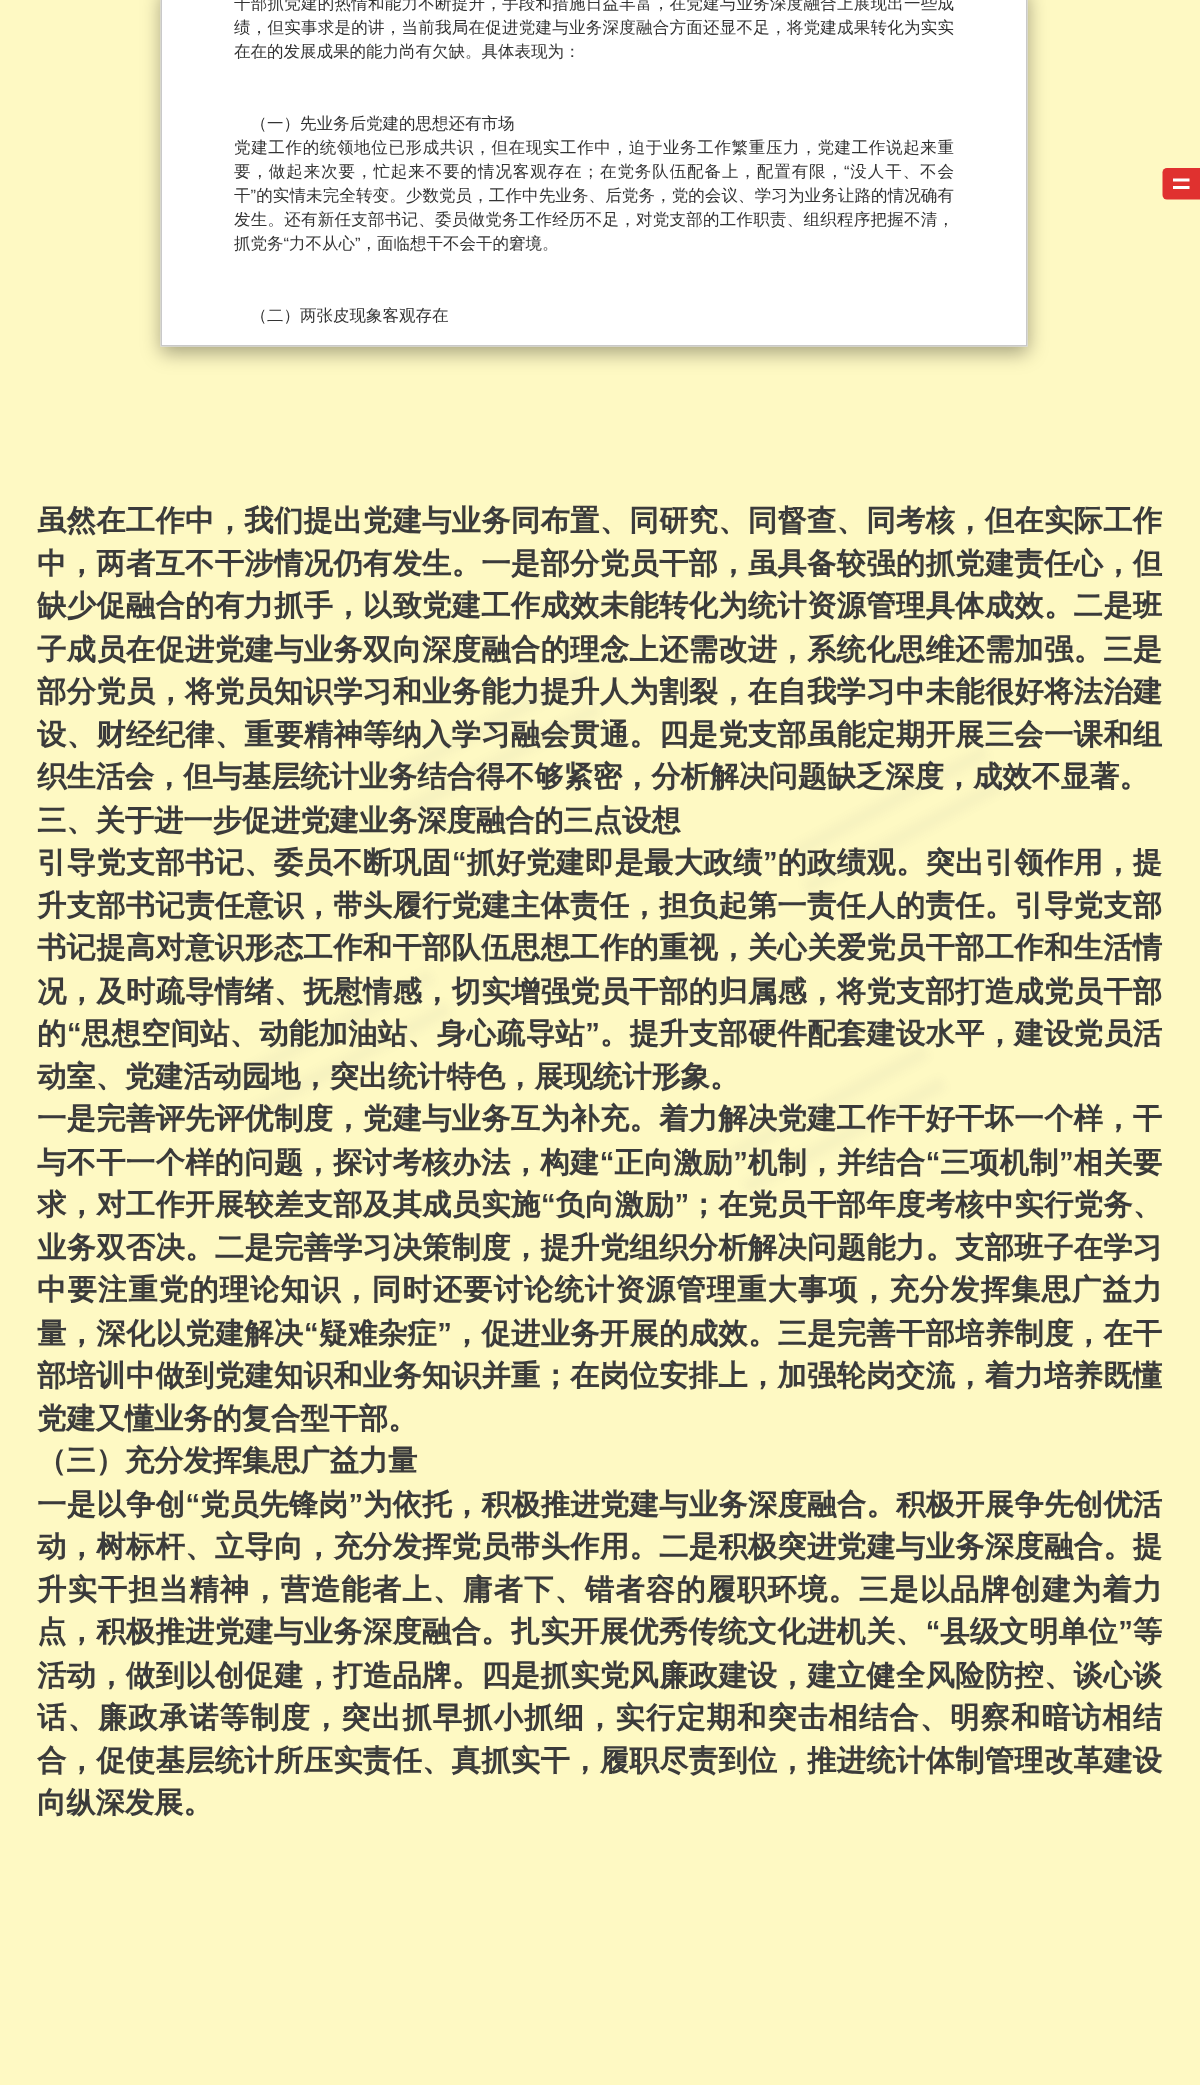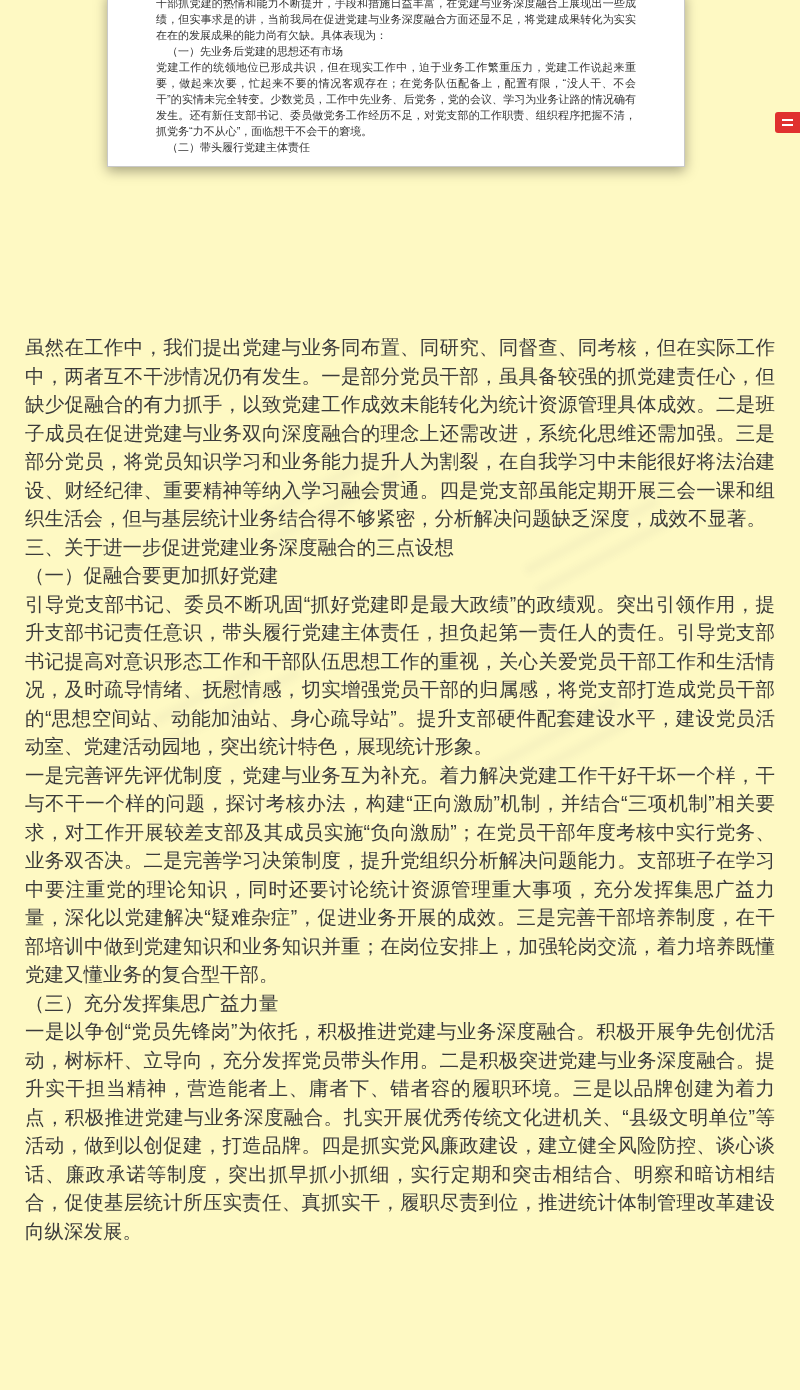--- a/index.html
+++ b/index.html
@@ -25,21 +25,21 @@
     background: #ffffff;
     border: 1px solid #c9c9c9;
     box-shadow: 0 4px 12px rgba(0,0,0,0.35);
     padding: 2px 48px 11px 48px;
     font-size: 11px;
     line-height: 16px;
     color: #333333;
     text-align: justify;
   }
   .doc-preview p { margin: 0; }
-  .doc-preview p.pv-head { text-indent: 1em; }
+  .doc-preview p.pv-head { text-indent: 1em; margin-top: 32px; }
   
   .red-tab {
     position: absolute;
     top: 112px;
     right: 0;
     width: 25px;
     height: 21px;
     background: #e0312f;
     border-radius: 3px 0 0 3px;
     cursor: pointer;
@@ -73,48 +73,47 @@
   .body-text {
     position: absolute;
     left: 25px;
     top: 333px;
     width: 750px;
     font-size: 19.5px;
     line-height: 28.5px;
     color: #3b3b3b;
     text-align: justify;
   }
-  .body-text p { margin: 0; }
+  .body-text p { margin: 0; font-weight: bold; }
 </style>
 </head>
 <body>
 
 <div class="page">
 
   <div class="doc-preview">
     <p class="pv">干部抓党建的热情和能力不断提升，手段和措施日益丰富，在党建与业务深度融合上展现出一些成绩，但实事求是的讲，当前我局在促进党建与业务深度融合方面还显不足，将党建成果转化为实实在在的发展成果的能力尚有欠缺。具体表现为：</p>
     <p class="pv pv-head">（一）先业务后党建的思想还有市场</p>
     <p class="pv">党建工作的统领地位已形成共识，但在现实工作中，迫于业务工作繁重压力，党建工作说起来重要，做起来次要，忙起来不要的情况客观存在；在党务队伍配备上，配置有限，“没人干、不会干”的实情未完全转变。少数党员，工作中先业务、后党务，党的会议、学习为业务让路的情况确有发生。还有新任支部书记、委员做党务工作经历不足，对党支部的工作职责、组织程序把握不清，抓党务“力不从心”，面临想干不会干的窘境。</p>
-    <p class="pv pv-head">（二）带头履行党建主体责任</p>
+    <p class="pv pv-head">（二）两张皮现象客观存在</p>
   </div>
 
   <div class="red-tab">
     <span class="tab-icon"></span>
   </div>
 
   <div class="watermark-layer">
     <div class="wm wm1"></div>
     <div class="wm wm2"></div>
     <div class="wm wm3"></div>
     <div class="wm wm4"></div>
   </div>
 
   <div class="body-text">
     <p>虽然在工作中，我们提出党建与业务同布置、同研究、同督查、同考核，但在实际工作中，两者互不干涉情况仍有发生。一是部分党员干部，虽具备较强的抓党建责任心，但缺少促融合的有力抓手，以致党建工作成效未能转化为统计资源管理具体成效。二是班子成员在促进党建与业务双向深度融合的理念上还需改进，系统化思维还需加强。三是部分党员，将党员知识学习和业务能力提升人为割裂，在自我学习中未能很好将法治建设、财经纪律、重要精神等纳入学习融会贯通。四是党支部虽能定期开展三会一课和组织生活会，但与基层统计业务结合得不够紧密，分析解决问题缺乏深度，成效不显著。</p>
     <p>三、关于进一步促进党建业务深度融合的三点设想</p>
-    <p>（一）促融合要更加抓好党建</p>
     <p>引导党支部书记、委员不断巩固“抓好党建即是最大政绩”的政绩观。突出引领作用，提升支部书记责任意识，带头履行党建主体责任，担负起第一责任人的责任。引导党支部书记提高对意识形态工作和干部队伍思想工作的重视，关心关爱党员干部工作和生活情况，及时疏导情绪、抚慰情感，切实增强党员干部的归属感，将党支部打造成党员干部的“思想空间站、动能加油站、身心疏导站”。提升支部硬件配套建设水平，建设党员活动室、党建活动园地，突出统计特色，展现统计形象。</p>
     <p>一是完善评先评优制度，党建与业务互为补充。着力解决党建工作干好干坏一个样，干与不干一个样的问题，探讨考核办法，构建“正向激励”机制，并结合“三项机制”相关要求，对工作开展较差支部及其成员实施“负向激励”；在党员干部年度考核中实行党务、业务双否决。二是完善学习决策制度，提升党组织分析解决问题能力。支部班子在学习中要注重党的理论知识，同时还要讨论统计资源管理重大事项，充分发挥集思广益力量，深化以党建解决“疑难杂症”，促进业务开展的成效。三是完善干部培养制度，在干部培训中做到党建知识和业务知识并重；在岗位安排上，加强轮岗交流，着力培养既懂党建又懂业务的复合型干部。</p>
     <p>（三）充分发挥集思广益力量</p>
     <p>一是以争创“党员先锋岗”为依托，积极推进党建与业务深度融合。积极开展争先创优活动，树标杆、立导向，充分发挥党员带头作用。二是积极突进党建与业务深度融合。提升实干担当精神，营造能者上、庸者下、错者容的履职环境。三是以品牌创建为着力点，积极推进党建与业务深度融合。扎实开展优秀传统文化进机关、“县级文明单位”等活动，做到以创促建，打造品牌。四是抓实党风廉政建设，建立健全风险防控、谈心谈话、廉政承诺等制度，突出抓早抓小抓细，实行定期和突击相结合、明察和暗访相结合，促使基层统计所压实责任、真抓实干，履职尽责到位，推进统计体制管理改革建设向纵深发展。</p>
   </div>
 
 </div>
 
 </body></html>

